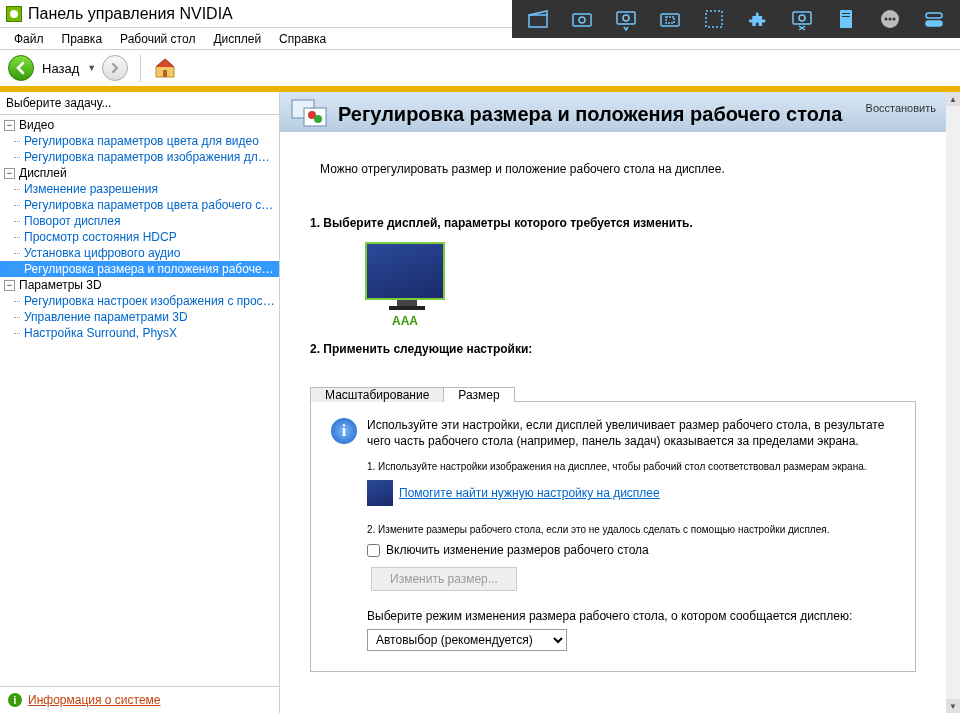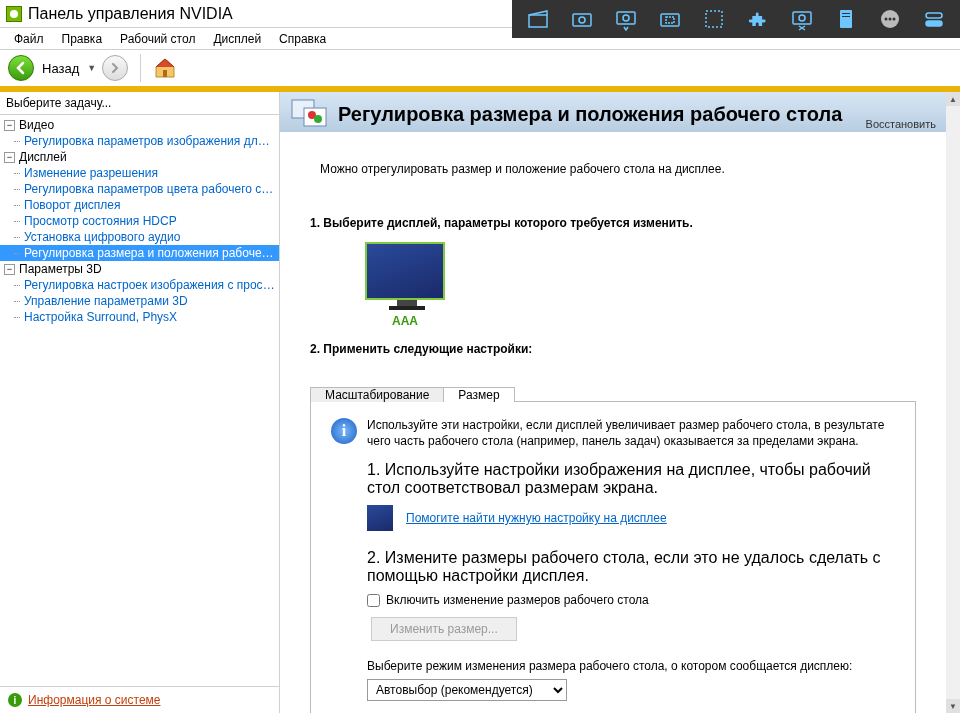--- a/index.html
+++ b/index.html
@@ -41,43 +41,43 @@
 
 .content { flex: 1; position: relative; overflow: hidden; background:#fff; }
 .content-scroll { position:absolute; inset:0; overflow-y:auto; padding-right:14px; }
 .scrollbar-fake { position:absolute; right:0; top:0; bottom:0; width:14px; background:#f0f0f0; }
 .scrollbar-fake .sarrow { height:14px; background:#e0e0e0; display:flex; align-items:center; justify-content:center; font-size:8px; color:#555; }
 .scrollbar-fake .strack { flex:1; }
 
 .page-hdr { background: linear-gradient(#d7e6f4,#b8cde2); padding: 6px 10px 2px; display:flex; align-items:center; position:relative; }
 .page-hdr .hicon { width: 40px; height: 32px; margin-right: 8px; display:flex; align-items:center; justify-content:center; }
 .page-hdr h1 { font-size: 20px; font-weight: bold; color: #000; flex:1; }
-.page-hdr .restore { position:absolute; right:10px; bottom:2px; font-size:11px; color:#333; }
+.page-hdr .restore { position:absolute; right:10px; bottom:18px; font-size:11px; color:#333; }
 
 .intro { padding: 30px 40px; font-size: 12px; color: #000; }
 .section { padding: 10px 30px 4px; }
 .section-h { font-weight: bold; font-size: 12px; margin-bottom: 12px; }
 .display-thumb { margin-left: 50px; width: 90px; text-align:center; }
 .display-thumb .monitor { width: 80px; height: 58px; border: 2px solid #7ecb3e; background: linear-gradient(160deg,#2a4a9a,#1a2a6a); margin:0 auto; position:relative; }
 .display-thumb .monitor::after { content:""; position:absolute; bottom:-8px; left:30px; width:20px; height:6px; background:#444; }
 .display-thumb .monitor::before { content:""; position:absolute; bottom:-12px; left:22px; width:36px; height:4px; background:#222; }
 .display-thumb .dname { color:#3a9b0a; font-weight:bold; font-size:12px; margin-top:14px; }
 
 .tabs-wrap { margin: 14px 30px 0; }
 .tabrow { display:flex; border-bottom:1px solid #bbb; }
 .tab { padding: 0 14px; border:1px solid #bbb; border-bottom:none; background:#eee; font-size:12px; margin-right:-1px; position:relative; top:1px; }
 .tab.active { background:#fff; }
 .tabpanel { border:1px solid #bbb; border-top:none; padding: 16px 20px 20px; background:#fff; }
 
 .info-row { display:flex; gap:10px; align-items:flex-start; margin-bottom:12px; }
 .info-row .iico { width:26px; height:26px; border-radius:50%; background:radial-gradient(#7ab8ff,#1a5fc0); color:#fff; display:flex; align-items:center; justify-content:center; font-weight:bold; font-family:Georgia,serif; font-size:16px; flex-shrink:0; }
 .info-row .itext { font-size:12px; color:#000; line-height:1.3; }
 
-.step { margin-left: 36px; font-size:16px; margin-bottom:8px; }
-.help-link-row { margin-left: 36px; display:flex; align-items:center; gap:13px; margin-bottom:18px; }
+.step { margin-left: 36px; font-size:10px; margin-bottom:8px; }
+.help-link-row { margin-left: 36px; display:flex; align-items:center; gap:6px; margin-bottom:18px; }
 .help-link-row .micon { width:26px; height:26px; background:linear-gradient(160deg,#2a4a9a,#1a2a6a); }
 .help-link-row a { color:#0066cc; text-decoration:underline; font-size:12px; }
 
 .chk-row { margin-left: 36px; display:flex; align-items:center; gap:6px; font-size:12px; margin-bottom:10px; }
 .chk-row input { width:13px; height:13px; }
 .btn-disabled { margin-left: 40px; padding:4px 18px; background:#efefef; border:1px solid #ccc; color:#9a9a9a; font-size:12px; margin-bottom:18px; display:inline-block; }
 
 .mode-lbl { margin-left: 36px; font-size:12px; margin-bottom:6px; }
 .mode-select { margin-left: 36px; width: 200px; height:22px; font-size:12px; border:1px solid #999; background:#fff; padding:1px 4px; }
 </style>
@@ -191,20 +191,21 @@
 </div>
 
 <div class="main">
   <div class="sidebar">
     <div class="task-hdr">Выберите задачу...</div>
     <div class="tree">
       <div class="tree-node tree-group">
           <span class="tgl">−</span>
           <span>Видео</span>
         </div>
+      <div class="tree-node tree-item">Регулировка параметров цвета для видео</div>
       <div class="tree-node tree-item">Регулировка параметров изображения для видео</div>
       <div class="tree-node tree-group">
           <span class="tgl">−</span>
           <span>Дисплей</span>
         </div>
       <div class="tree-node tree-item">Изменение разрешения</div>
       <div class="tree-node tree-item">Регулировка параметров цвета рабочего стола</div>
       <div class="tree-node tree-item">Поворот дисплея</div>
       <div class="tree-node tree-item">Просмотр состояния HDCP</div>
       <div class="tree-node tree-item">Установка цифрового аудио</div>

